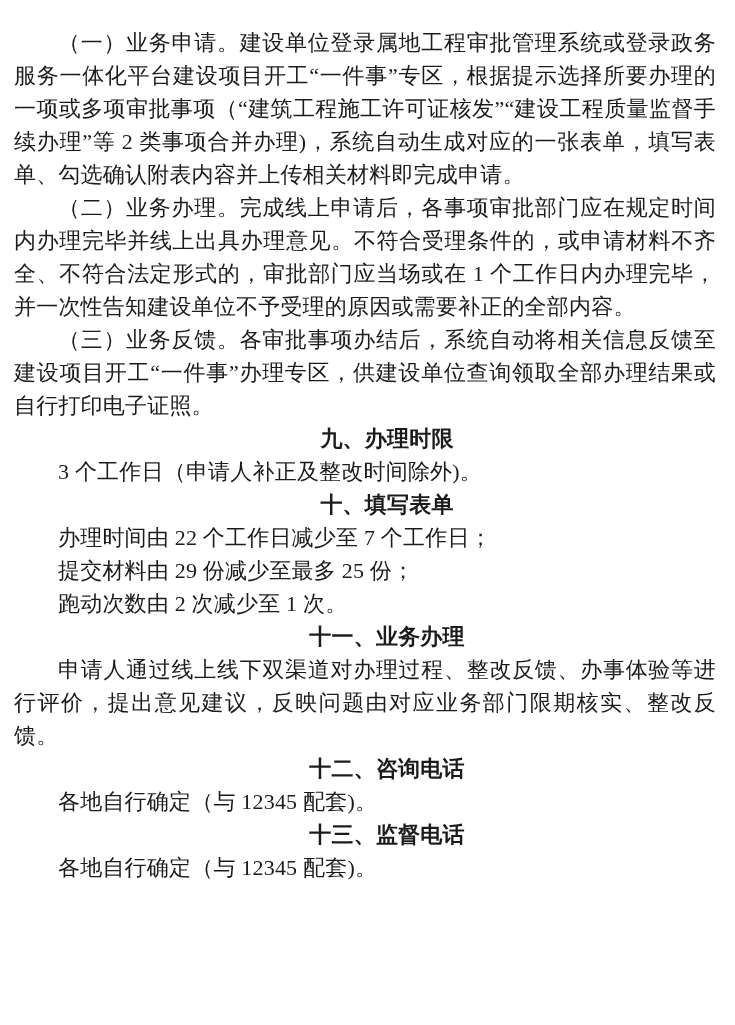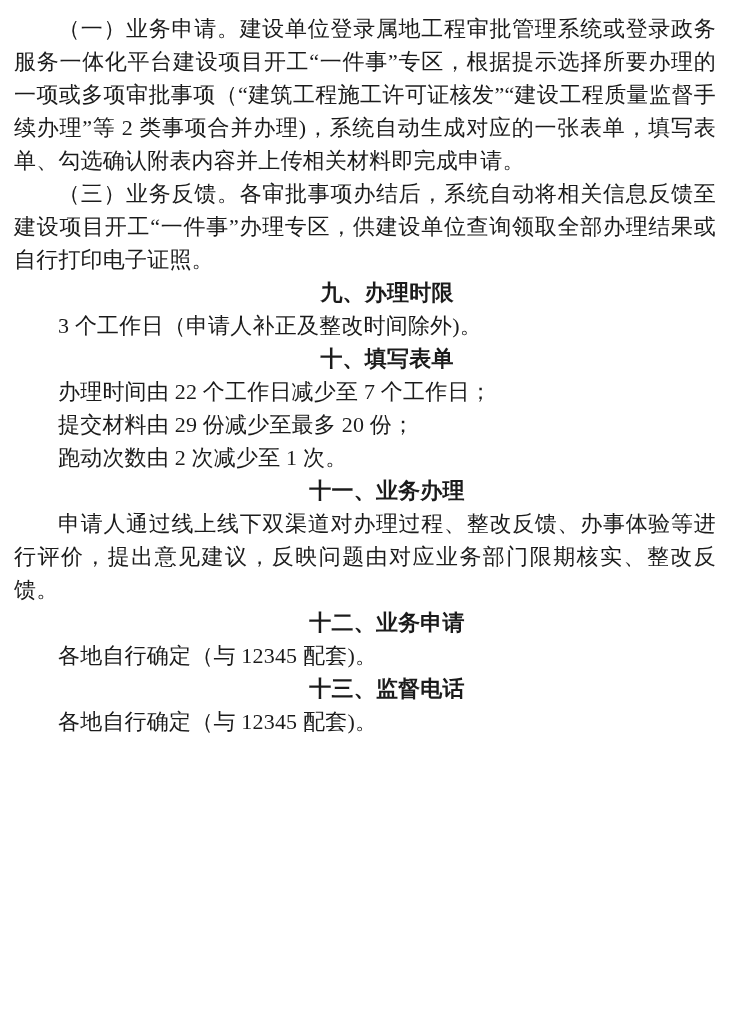--- a/index.html
+++ b/index.html
@@ -10,21 +10,21 @@
   .page {
     position: relative;
     width: 735px;
     height: 1025px;
     background: var(--paper, #ffffff);
     overflow: hidden;
     box-sizing: border-box;
   }
   .doc {
     box-sizing: border-box;
-    padding: 12px 19px 0 14px;
+    padding: 26px 19px 0 14px;
     width: 100%;
     font-family: "Liberation Serif", "DejaVu Serif", serif;
     font-size: 22px;
     line-height: 33px;
     color: var(--ink, #1b1b1b);
     text-align: justify;
     text-justify: inter-character;
     letter-spacing: 0.2px;
   }
   .doc p {
@@ -36,27 +36,28 @@
     font-weight: 700;
     text-align: center;
   }
 </style>
 </head>
 <body>
 
 <main class="page">
   <section class="doc" id="doc-body">
       <p class="body-para">（一）业务申请。建设单位登录属地工程审批管理系统或登录政务服务一体化平台建设项目开工“一件事”专区，根据提示选择所要办理的一项或多项审批事项（“建筑工程施工许可证核发”“建设工程质量监督手续办理”等 2 类事项合并办理)，系统自动生成对应的一张表单，填写表单、勾选确认附表内容并上传相关材料即完成申请。</p>
+      <p class="body-para">（二）业务办理。完成线上申请后，各事项审批部门应在规定时间内办理完毕并线上出具办理意见。不符合受理条件的，或申请材料不齐全、不符合法定形式的，审批部门应当场或在 1 个工作日内办理完毕，并一次性告知建设单位不予受理的原因或需要补正的全部内容。</p>
       <p class="body-para">（三）业务反馈。各审批事项办结后，系统自动将相关信息反馈至建设项目开工“一件事”办理专区，供建设单位查询领取全部办理结果或自行打印电子证照。</p>
       <p class="heading-para">九、办理时限</p>
       <p class="body-para">3 个工作日（申请人补正及整改时间除外)。</p>
       <p class="heading-para">十、填写表单</p>
       <p class="body-para">办理时间由 22 个工作日减少至 7 个工作日；</p>
-      <p class="body-para">提交材料由 29 份减少至最多 20 份；</p>
+      <p class="body-para">提交材料由 29 份减少至最多 25 份；</p>
       <p class="body-para">跑动次数由 2 次减少至 1 次。</p>
       <p class="heading-para">十一、业务办理</p>
       <p class="body-para">申请人通过线上线下双渠道对办理过程、整改反馈、办事体验等进行评价，提出意见建议，反映问题由对应业务部门限期核实、整改反馈。</p>
-      <p class="heading-para">十二、业务申请</p>
+      <p class="heading-para">十二、咨询电话</p>
       <p class="body-para">各地自行确定（与 12345 配套)。</p>
       <p class="heading-para">十三、监督电话</p>
       <p class="body-para">各地自行确定（与 12345 配套)。</p>
     </section>
 </main>
 
 </body></html>

